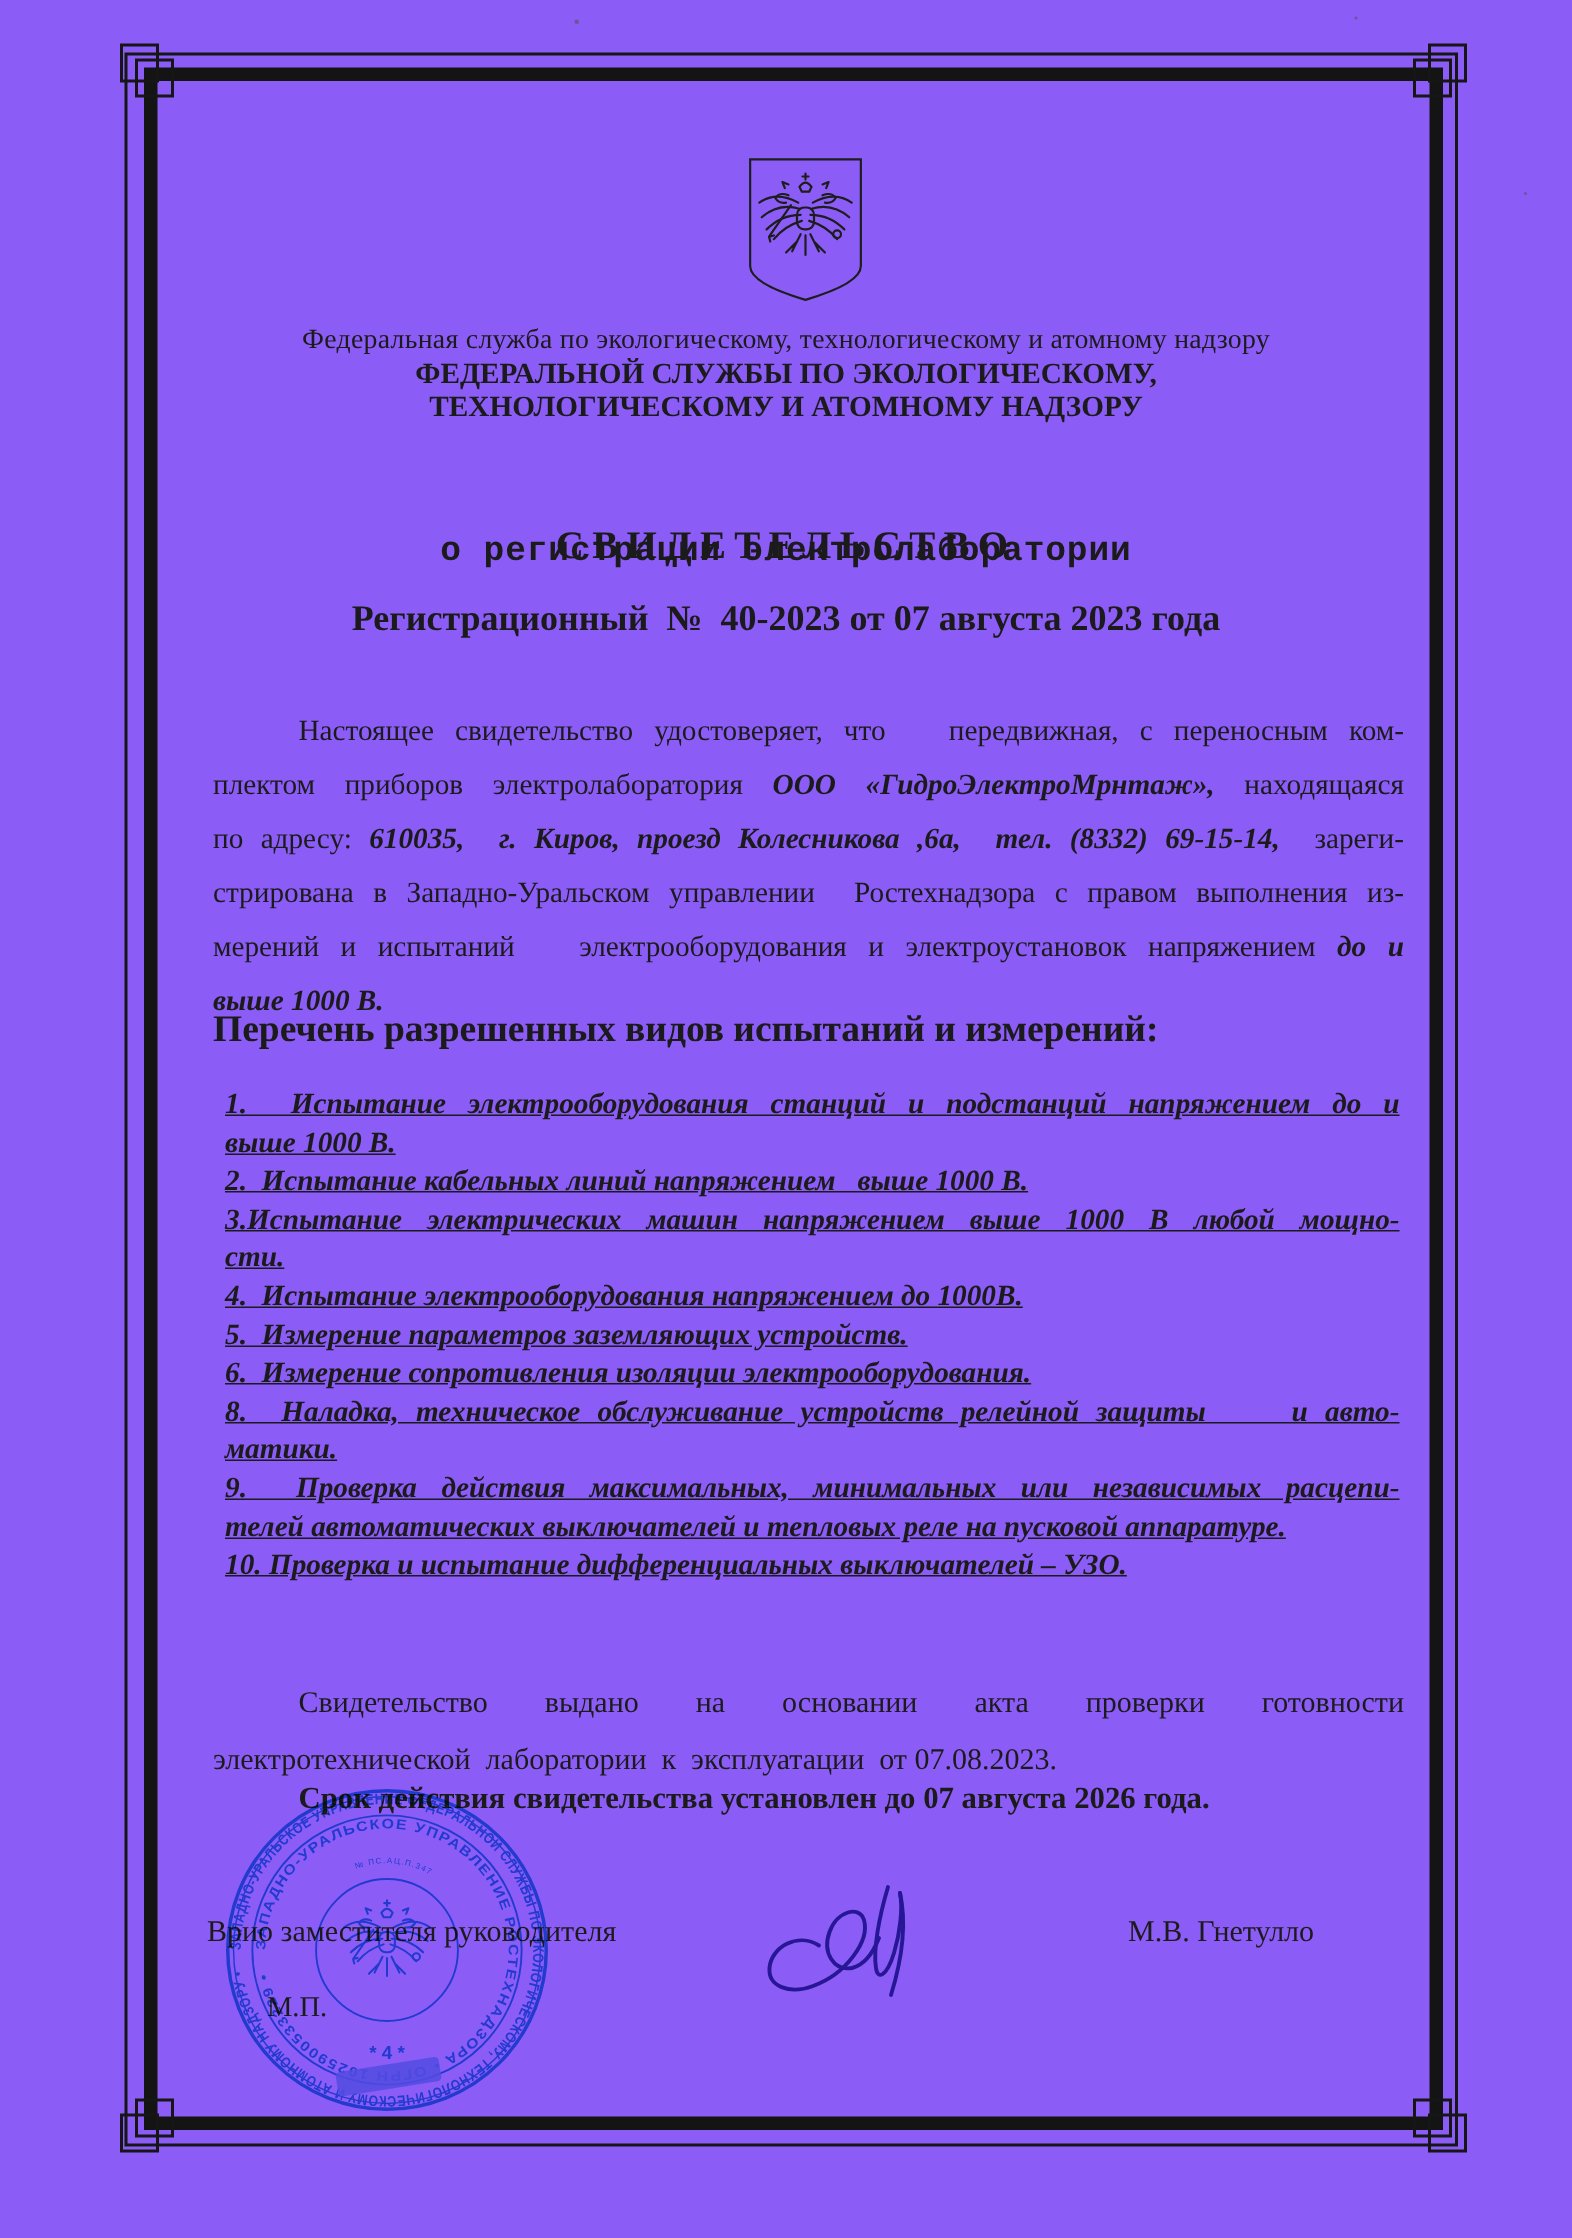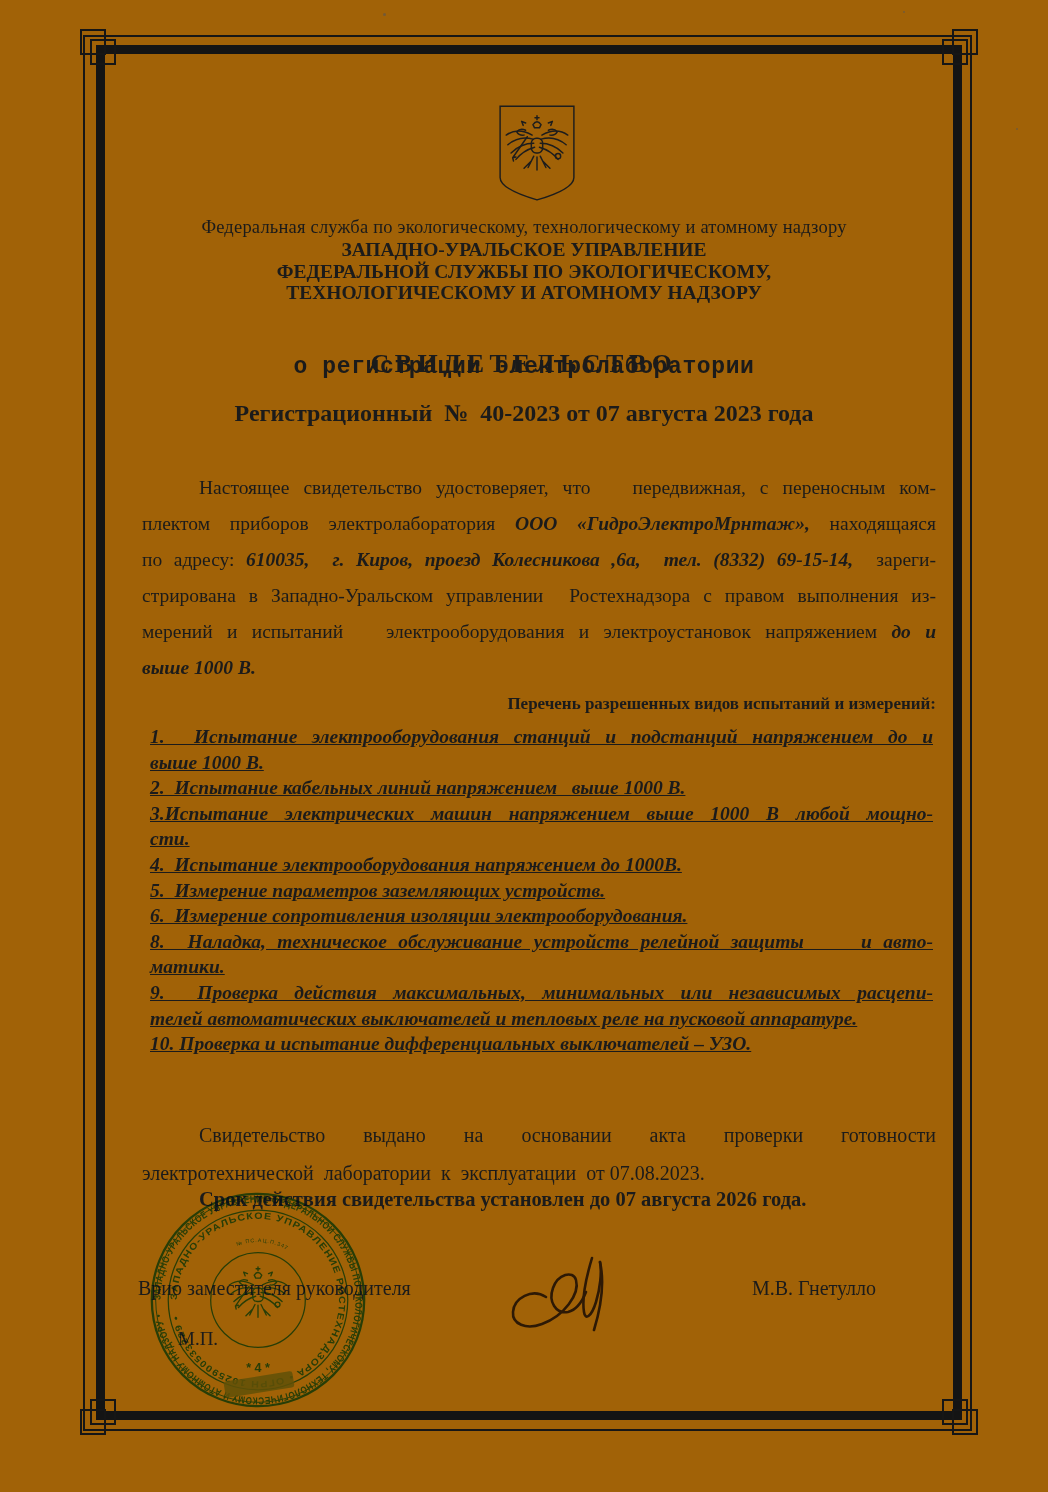--- a/index.html
+++ b/index.html
@@ -1,21 +1,21 @@
 <!DOCTYPE html>
 <html lang="ru"><head>
 <meta charset="utf-8">
 <style>
   * { box-sizing: border-box; margin: 0; padding: 0; }
   html,body { background:#e8e8e8; }
   .page {
     position: relative;
     width: 1048px; height: 1492px;
     margin: 0 auto;
-    background: #a16207;
+    background: #8b5cf6;
     overflow: hidden;
     font-family: "Liberation Serif", "DejaVu Serif", serif;
     color: #1b1b1b;
   }
   
   .frame-outer {
     position:absolute; left:83px; top:35px; width:889px; height:1396px;
     border:2px solid #161616;
   }
   .frame-thick {
@@ -43,22 +43,22 @@
   .reg-line { position:absolute; left:127px; top:400px; width:794px; text-align:center;
               font-weight:bold; font-size:24px; }
 
   
   .tline { min-height:1em; }
   .just  { text-align:justify; text-align-last:justify; }
   .bi    { font-weight:bold; font-style:italic; }
   .intro { position:absolute; left:142px; top:470px; width:794px;
            font-size:19.5px; line-height:36px; }
   .intro .tline:first-child { text-indent:57px; }
-  .list-heading { position:absolute; left:142px; top:694px; width:794px; text-align:right;
-                  font-weight:bold; font-size:17px; }
+  .list-heading { position:absolute; left:142px; top:673px; width:794px; text-align:left;
+                  font-weight:bold; font-size:25px; }
   .perm-list { position:absolute; left:150px; top:724px; width:783px;
                font-weight:bold; font-style:italic; font-size:19.5px; line-height:25.6px;text-decoration:underline; }
   .closing { position:absolute; left:142px; top:1116px; width:794px;
              font-size:20px; line-height:38px; }
   .closing .tline:first-child { text-indent:57px; }
   .validity { position:absolute; left:142px; top:1188px; width:794px;
               font-weight:bold; font-size:20.5px; text-indent:57px; }
 
   
   .sign-position { position:absolute; left:138px; top:1277px; font-size:20px; }
@@ -110,21 +110,20 @@
   <div class="speck" style="left:903px;top:11px;width:2px;height:2px"></div>
   <div class="speck" style="left:1016px;top:128px;width:2px;height:2px"></div>
 
   <svg class="emblem" viewBox="0 0 100 112">
     <path d="M9 3 H91 V82 Q91 95 50 107 Q9 95 9 82 Z" fill="none" stroke="currentColor" stroke-width="1.6"></path>
     <use href="#eagle-art" transform="translate(5,8) scale(0.9)"></use>
   </svg>
 
   <div class="hdr-line1">Федеральная служба по экологическому, технологическому и атомному надзору</div>
   <div class="hdr-bold">
-    <div>ЗАПАДНО-УРАЛЬСКОЕ УПРАВЛЕНИЕ</div>
     <div>ФЕДЕРАЛЬНОЙ СЛУЖБЫ ПО ЭКОЛОГИЧЕСКОМУ,</div>
     <div>ТЕХНОЛОГИЧЕСКОМУ И АТОМНОМУ НАДЗОРУ</div>
   </div>
   <div class="cert-title">СВИДЕТЕЛЬСТВО</div>
   <div class="cert-subtitle">о регистрации электролаборатории</div>
   <div class="reg-line">Регистрационный&nbsp; №&nbsp; 40-2023 от 07 августа 2023 года</div>
 
   <div class="intro">
       <div class="tline just"><span>Настоящее свидетельство удостоверяет, что&nbsp; &nbsp;передвижная, с переносным ком-</span></div>
       <div class="tline just"><span>плектом приборов электролаборатория </span><span class="bi">ООО «ГидроЭлектроМрнтаж»,</span><span> находящаяся</span></div>

